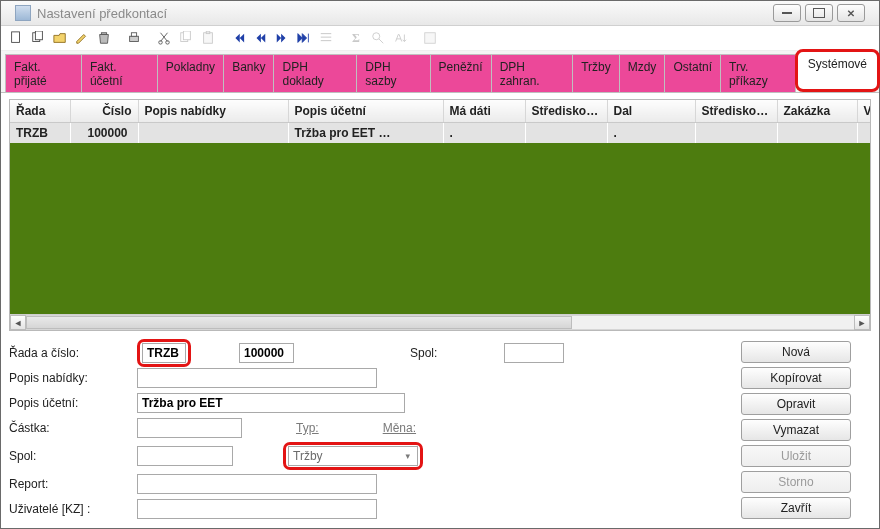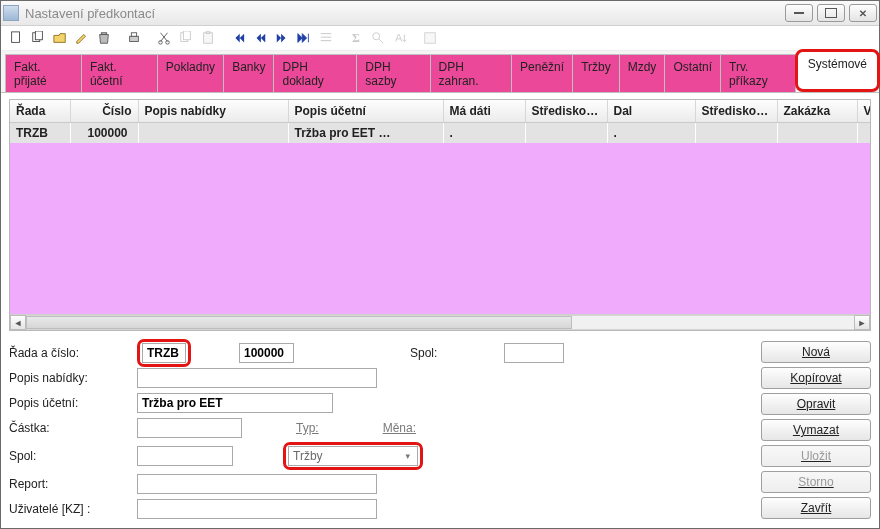--- a/index.html
+++ b/index.html
@@ -14,21 +14,21 @@
     border: 1px solid #6a6a6a;
     background: #fff;
     display: flex; flex-direction: column;
   }
   
   .titlebar {
     height: 28px;
     background: linear-gradient(#fafafa,#e8e8e8);
     border-bottom: 1px solid #d0d0d0;
     display: flex; align-items: center;
-    padding: 0 2px;
+    padding: 0 14px;
   }
   .titlebar .app-icon {
     width: 16px; height: 16px;
     background: linear-gradient(#cfddee,#9db8d6);
     border: 1px solid #8ea5c0; margin-right: 6px;
   }
   .titlebar .title { color: #8a8a8a; font-size: 13px; flex: 1; }
   .win-btns { display: flex; gap: 4px; }
   .win-btn {
     width: 28px; height: 18px;
@@ -95,41 +95,41 @@
     white-space:nowrap; overflow:hidden;
   }
   .grid td {
     padding: 3px 6px;
     border-right:1px solid transparent;
     font-size:12px;
     white-space:nowrap; overflow:hidden;
   }
   .grid tr.sel td { background:#e3e3e3; font-weight:bold; }
   .grid tr.sel td:nth-child(2){ text-align:right; padding-right:10px; }
-  .grid-body { flex:1; overflow:hidden; background:#f0abfc; }
+  .grid-body { flex:1; overflow:hidden; background:#4d7c0f; }
   .grid th:nth-child(2){ text-align:right; }
   .hscroll {
     height:16px;
     border-top:1px solid #cfcfcf;
     background:#f1f1f1;
     display:flex;align-items:stretch;
   }
   .hscroll .arrow {
     width:16px;
     background:linear-gradient(#fefefe,#e4e4e4);
     border:1px solid #bcbcbc;
     display:flex;align-items:center;justify-content:center;
     font-size:9px;color:#555;
   }
   .hscroll .track{flex:1;position:relative;border:1px solid #d6d6d6;border-left:none;border-right:none;}
   .hscroll .thumb{position:absolute;left:0;top:0;height:100%;width:66%;background:linear-gradient(#e9e9e9,#d6d6d6);border:1px solid #bdbdbd;}
   
   .form-area { flex:1; display:flex; padding-top:10px; }
   .form-left { flex:1; }
-  .form-right { width: 150px;  display:flex;flex-direction:column;gap:4px;align-items:flex-end;text-decoration:underline; }
+  .form-right { width: 150px;  display:flex;flex-direction:column;gap:4px;align-items:center; }
   .row { display:flex; align-items:center; height:24px; margin-bottom:1px;gap:46px; }
   .row label { width:82px; font-size:12px; color:#222;}
   .row input[type=text], .row .combo {
     height:20px;
     border:1px solid #a9a9a9;
     background:#fff;
     font-size:12px;
     padding: 0 4px;
   }
   .btn {
@@ -270,22 +270,22 @@
       </div>
   </div>
 
   <div class="tabstrip">
     <div class="tab">Fakt. přijaté</div>
     <div class="tab">Fakt. účetní</div>
     <div class="tab">Pokladny</div>
     <div class="tab">Banky</div>
     <div class="tab">DPH doklady</div>
     <div class="tab">DPH sazby</div>
+    <div class="tab">Peněžní</div>
     <div class="tab">DPH zahran.</div>
-    <div class="tab">Peněžní</div>
     <div class="tab">Tržby</div>
     <div class="tab">Mzdy</div>
     <div class="tab">Ostatní</div>
     <div class="tab">Trv. příkazy</div>
     <div class="tab highlight">Systémové</div>
   </div>
 
   <div class="content">
     <div class="grid-wrap">
       <div class="grid-body">
@@ -351,21 +351,21 @@
           <input type="text" style="width: 55px; margin-left: 2px; font-weight: bold;" value="100000">
           <label style="width:auto;margin-left:70px;margin-right:21px">Spol:</label>
           <input type="text" style="width: 60px;" value="">
         </div>
         <div class="row">
           <label>Popis nabídky:</label>
           <input type="text" style="width: 240px;" value="">
         </div>
         <div class="row">
           <label>Popis účetní:</label>
-          <input type="text" style="width: 196px; font-weight: bold;" value="Tržba pro EET">
+          <input type="text" style="width: 268px; font-weight: bold;" value="Tržba pro EET">
         </div>
         <div class="row">
           <label>Částka:</label>
           <input type="text" style="width: 105px;" value="">
           <label style="width:auto;margin-left:8px;color:#7a7a7a;text-decoration:underline">Typ:</label>
           <label style="width:auto;margin-left:18px;color:#7a7a7a;text-decoration:underline">Měna:</label>
         </div>
         <div class="row" style="height:30px">
           <label>Spol:</label>
           <input type="text" style="width: 96px;">

